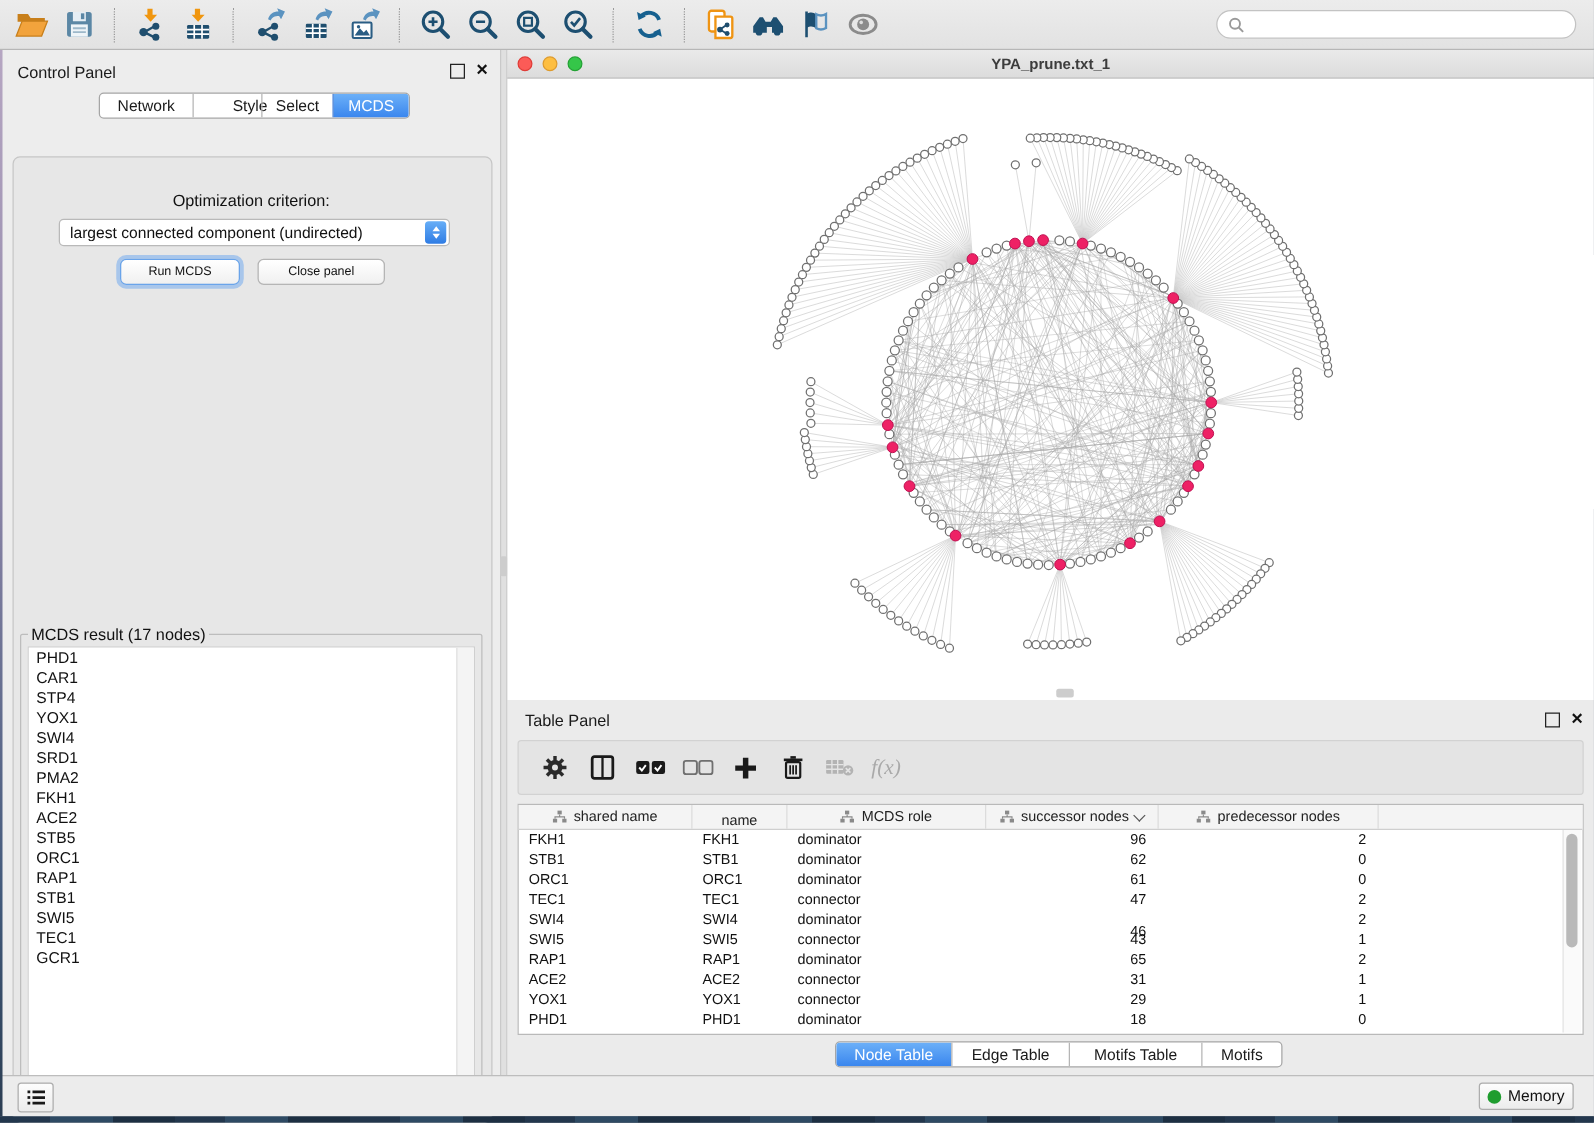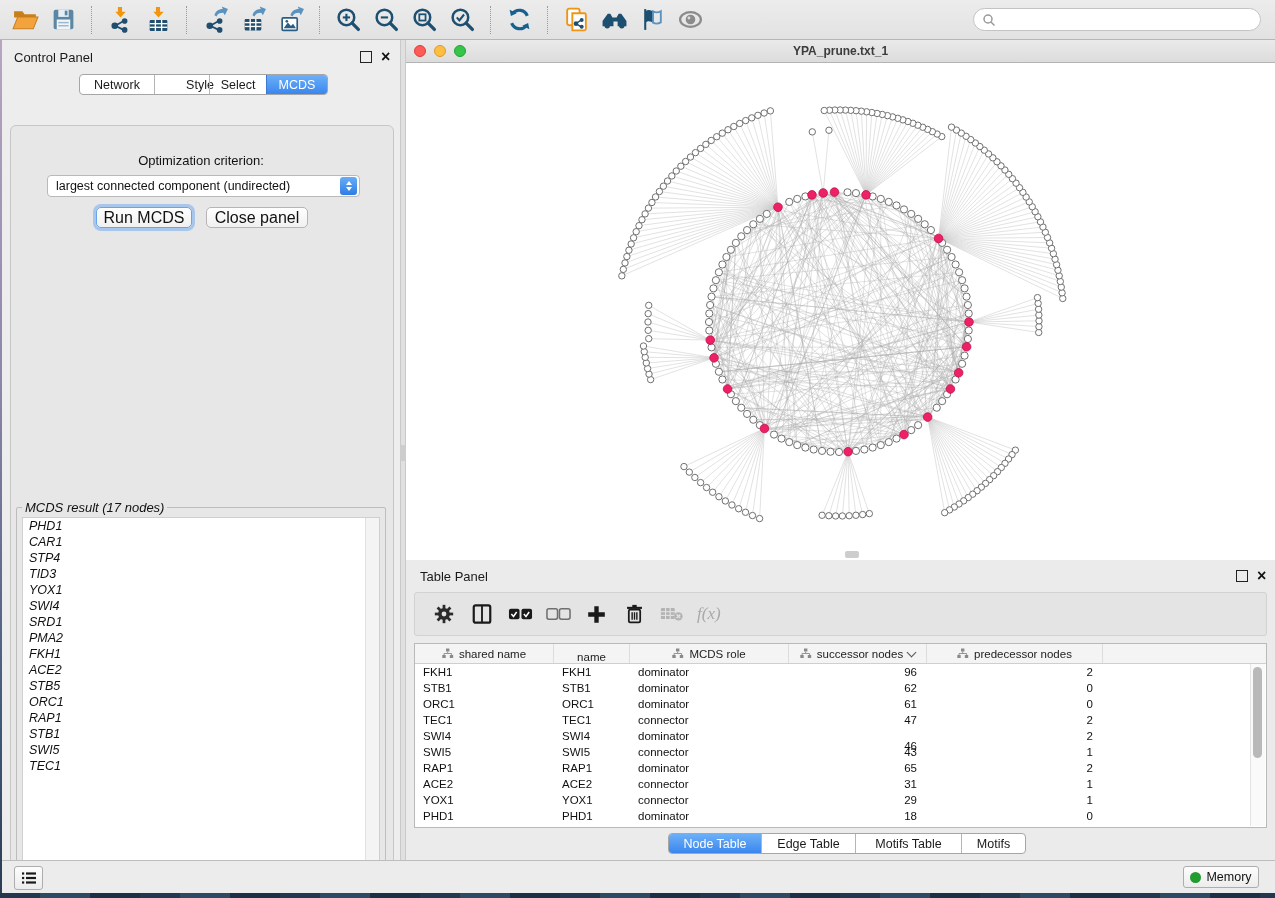--- a/index.html
+++ b/index.html
@@ -40,26 +40,26 @@
     border-radius:4px;display:flex;align-items:center;box-sizing:border-box;font-size:12.5px;color:#111;}
   #criterion .val{flex:1;padding-left:8px;white-space:nowrap;overflow:hidden;}
   #stepper{width:17px;height:18px;margin-right:2px;border-radius:3px;
     background:linear-gradient(#67aef7,#2f7ce4);display:flex;flex-direction:column;
     align-items:center;justify-content:center;gap:2px;}
   .tri-up{width:0;height:0;border-left:3.5px solid transparent;border-right:3.5px solid transparent;
     border-bottom:4px solid #fff;}
   .tri-down{width:0;height:0;border-left:3.5px solid transparent;border-right:3.5px solid transparent;
     border-top:4px solid #fff;}
   .btn{height:21px;background:linear-gradient(#ffffff,#f0f0f0);border:1px solid #b5b5b5;border-radius:5px;
-    font-size:16px;color:#111;display:flex;align-items:center;justify-content:center;box-sizing:border-box;}
+    font-size:10px;color:#111;display:flex;align-items:center;justify-content:center;box-sizing:border-box;}
   #run-btn{left:94px;top:167px;width:96px;border-color:#6aa4ea;
     box-shadow:0 0 0 3px rgba(106,166,240,.5);}
   #closep-btn{left:204px;top:167px;width:102px;}
   fieldset#mcds-result{left:14px;top:460px;width:370px;height:377px;margin:0;padding:0;
-    border:1px solid #bdbdbd;border-radius:2px;background:transparent;position:absolute;box-sizing:border-box;font-style:italic;}
+    border:1px solid #bdbdbd;border-radius:2px;background:transparent;position:absolute;box-sizing:border-box;}
   fieldset#mcds-result legend{font-size:13px;color:#111;margin-left:5px;padding:0 3px;}
   #result-list{position:absolute;left:5px;top:2px;right:5px;bottom:6px;background:#fff;
     border:1px solid #cfcfcf;overflow:hidden;}
   #result-scroll{position:absolute;right:0;top:0;width:13px;bottom:0;background:#f4f4f4;border-left:1px solid #e0e0e0;}
   .result-item{font-size:12.5px;color:#111;line-height:16px;padding-left:6px;}
   
   #v-split{left:400px;top:40px;width:6px;height:820px;background:#e0e0e0;
     border-left:1px solid #c9c9c9;border-right:1px solid #c9c9c9;box-sizing:border-box;}
   #v-split-grab{left:400px;top:445px;width:6px;height:16px;background:#cdcdcd;border-radius:2px;}
   #h-split-grab{left:845px;top:551px;width:14px;height:7px;background:#cdcdcd;border-radius:2px;}
@@ -302,33 +302,33 @@
     <div id="opt-label" class="abs">Optimization criterion:</div>
     <div id="run-btn" class="abs btn">Run MCDS</div>
     <div id="closep-btn" class="abs btn">Close panel</div>
     <fieldset id="mcds-result">
       <legend>MCDS result (17 nodes)</legend>
       <div id="result-list">
         <div id="result-items">
             <div class="result-item">PHD1</div>
             <div class="result-item">CAR1</div>
             <div class="result-item">STP4</div>
-            <div class="result-item">TID3</div>
             <div class="result-item">YOX1</div>
             <div class="result-item">SWI4</div>
             <div class="result-item">SRD1</div>
             <div class="result-item">PMA2</div>
             <div class="result-item">FKH1</div>
             <div class="result-item">ACE2</div>
             <div class="result-item">STB5</div>
             <div class="result-item">ORC1</div>
             <div class="result-item">RAP1</div>
             <div class="result-item">STB1</div>
             <div class="result-item">SWI5</div>
             <div class="result-item">TEC1</div>
+            <div class="result-item">GCR1</div>
           </div>
         <div id="result-scroll"></div>
       </div>
     </fieldset>
   </div>
 
   <div id="v-split" class="abs"></div>
   <div id="v-split-grab" class="abs"></div>
 
   <div id="net-titlebar" class="abs">

